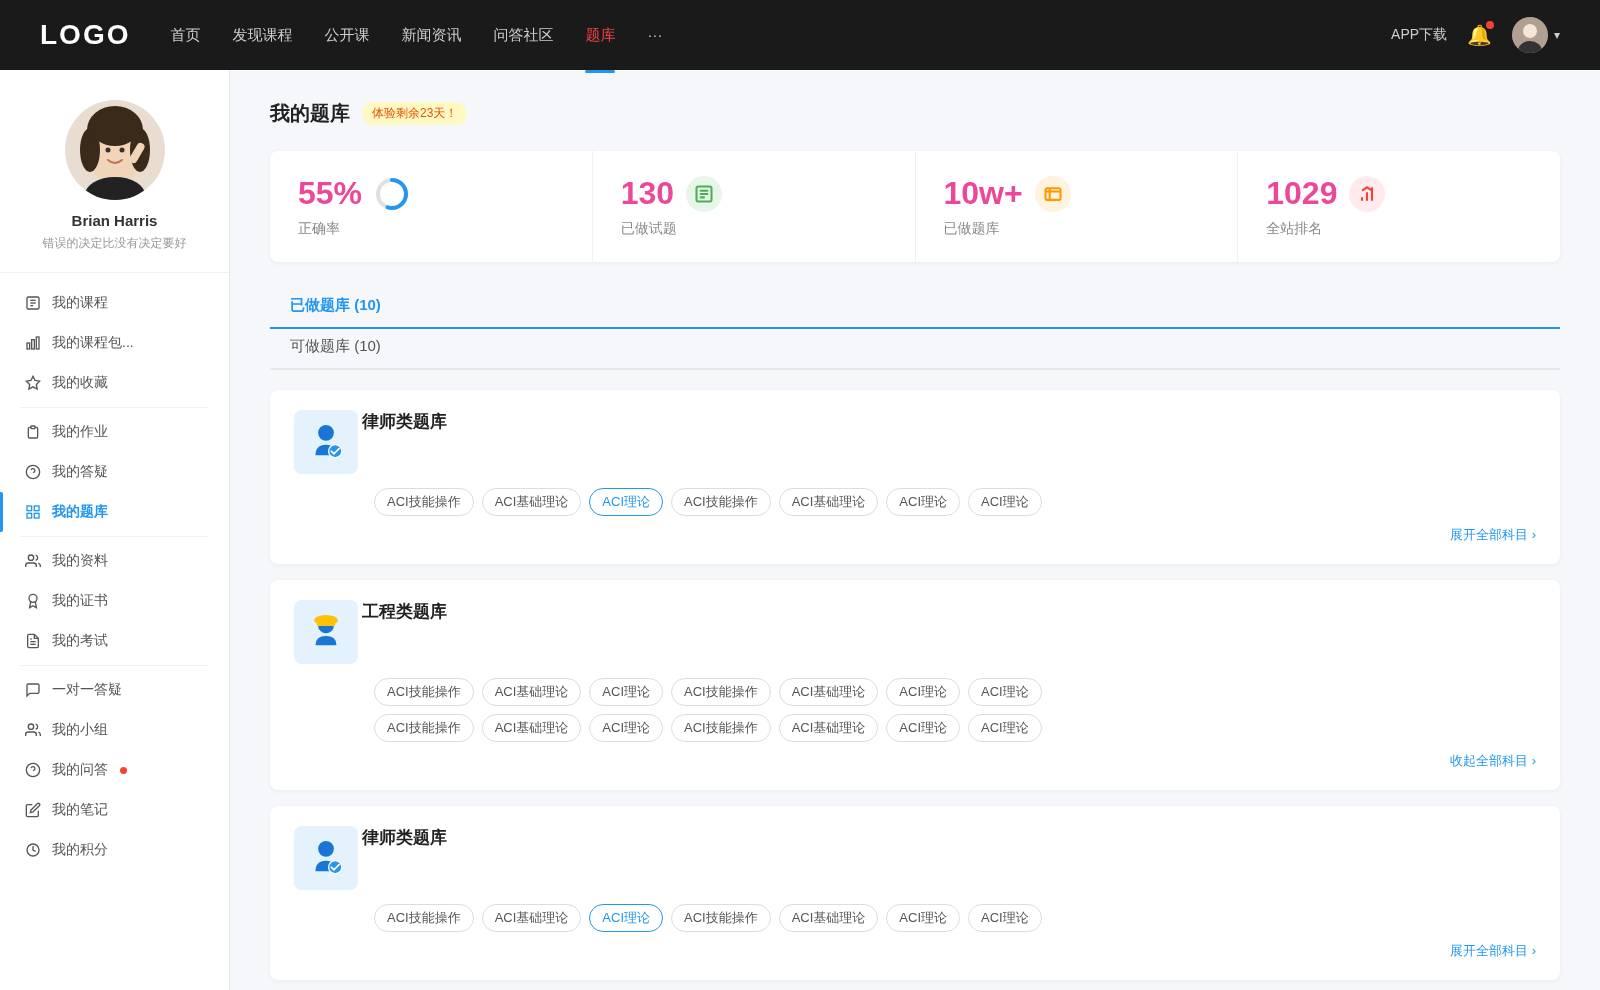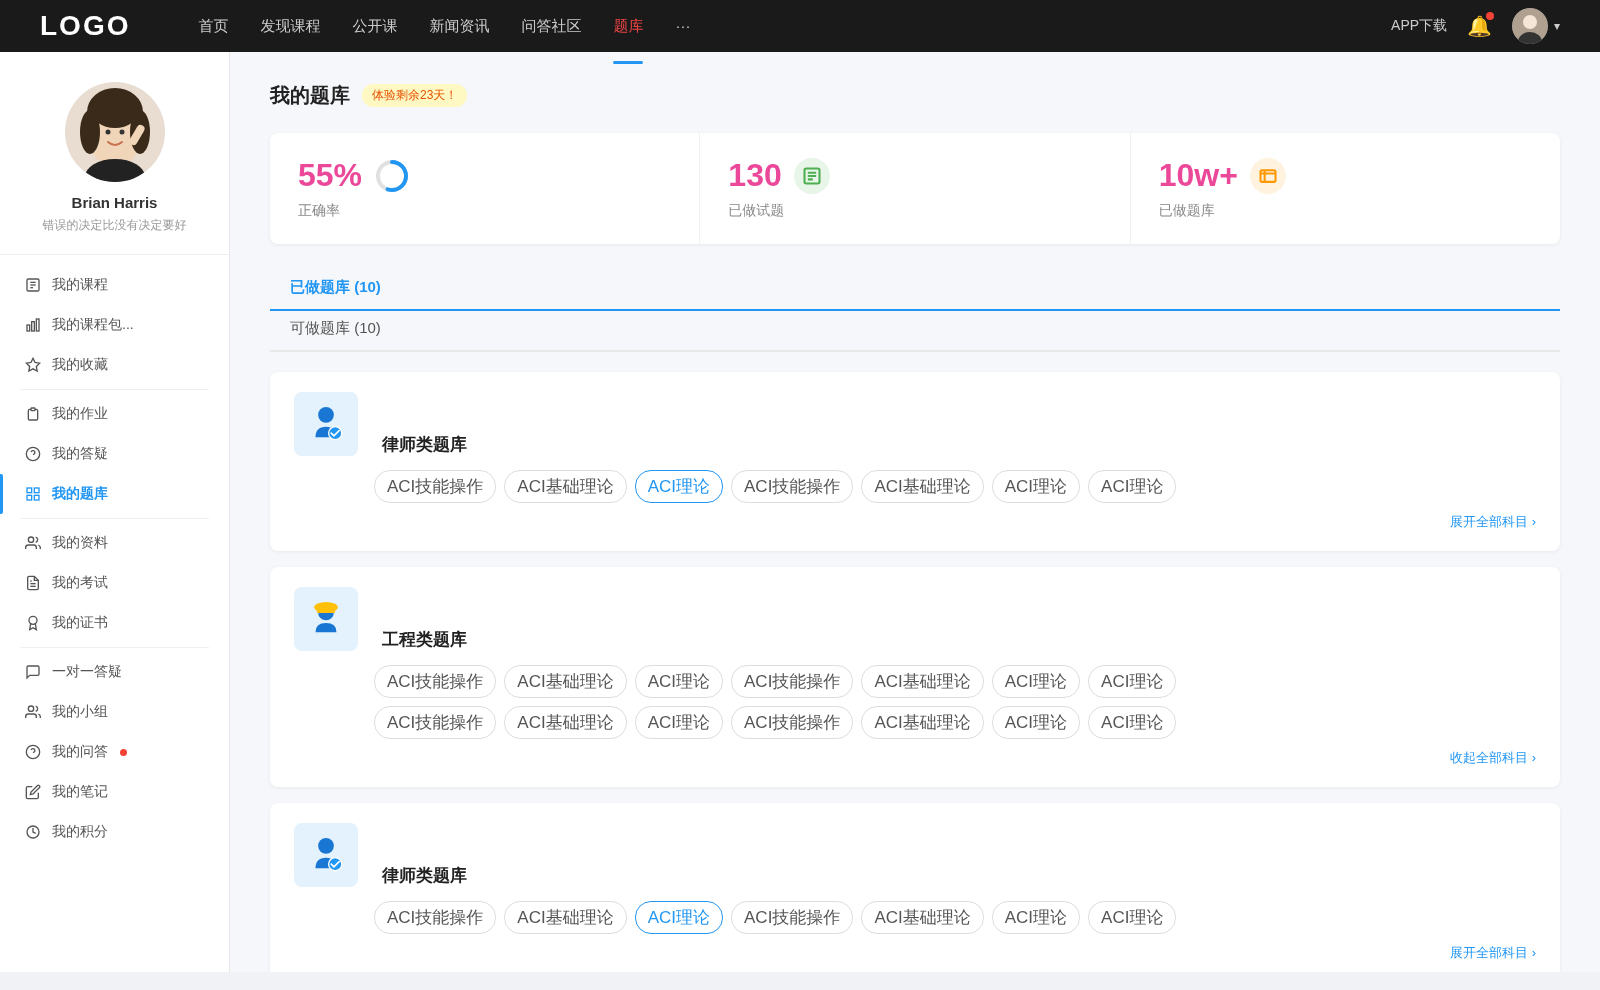--- a/index.html
+++ b/index.html
@@ -1,25 +1,25 @@
 <!DOCTYPE html>
 <html><head>
   <meta charset="utf-8">
   <style>
     * { box-sizing: border-box; margin: 0; padding: 0; }
     body { font-family: -apple-system, BlinkMacSystemFont, "PingFang SC", "Microsoft YaHei", sans-serif; background: #f0f2f5; min-height: 990px; }
 
     
     .navbar {
       background: #1a1a1a;
-      height: 52px;
+      height: 70px;
       display: flex;
       align-items: center;
       padding: 0 40px;
-      gap: 48px;
+      gap: 20px;
       position: relative;
       z-index: 10;
     }
     .navbar-logo {
       color: white;
       font-size: 28px;
       font-weight: 900;
       letter-spacing: 2px;
       margin-right: 20px;
     }
@@ -295,22 +295,22 @@
     
     .qbank-card {
       background: white;
       border-radius: 8px;
       margin-bottom: 16px;
       padding: 20px 24px;
       box-shadow: 0 1px 4px rgba(0,0,0,0.06);
     }
     .qbank-header {
       display: flex;
-      align-items: flex-end;
-      gap: 24px;
+      align-items: flex-start;
+      gap: 4px;
       margin-bottom: 14px;
     }
     .qbank-icon {
       width: 64px;
       height: 64px;
       border-radius: 8px;
       background: #E3F2FD;
       display: flex;
       align-items: center;
       justify-content: center;
@@ -320,21 +320,21 @@
       font-weight: 600;
       color: #222;
     }
     .qbank-tags {
       display: flex;
       flex-wrap: wrap;
       gap: 8px;
       margin-left: 80px;
     }
     .qbank-tag {
-      font-size: 17px;
+      font-size: 13px;
       padding: 4px 12px;
       border-radius: 16px;
       border: 1px solid #ddd;
       color: #555;
       cursor: pointer;
       background: white;
     }
     .qbank-tag.selected {
       border-color: #2196F3;
       color: #2196F3;
@@ -497,37 +497,37 @@
               <circle cx="9" cy="7" r="4"></circle>
               <path d="M23 21v-2a4 4 0 0 0-3-3.87"></path>
               <path d="M16 3.13a4 4 0 0 1 0 7.75"></path>
             </svg>
         </span>
         <span>我的资料</span>
       </div>
       <div class="sidebar-item">
         <span class="sidebar-icon">
           <svg width="16" height="16" viewBox="0 0 24 24" fill="none" stroke="currentColor" stroke-width="2">
+              <circle cx="12" cy="8" r="6"></circle>
+              <path d="M15.477 12.89L17 22l-5-3-5 3 1.523-9.11"></path>
+            </svg>
+        </span>
+        <span>我的证书</span>
+      </div>
+      <div class="sidebar-item">
+        <span class="sidebar-icon">
+          <svg width="16" height="16" viewBox="0 0 24 24" fill="none" stroke="currentColor" stroke-width="2">
               <path d="M14 2H6a2 2 0 0 0-2 2v16a2 2 0 0 0 2 2h12a2 2 0 0 0 2-2V8z"></path>
               <polyline points="14 2 14 8 20 8"></polyline>
               <line x1="16" y1="13" x2="8" y2="13"></line>
               <line x1="16" y1="17" x2="8" y2="17"></line>
               <polyline points="10 9 9 9 8 9"></polyline>
             </svg>
         </span>
         <span>我的考试</span>
-      </div>
-      <div class="sidebar-item">
-        <span class="sidebar-icon">
-          <svg width="16" height="16" viewBox="0 0 24 24" fill="none" stroke="currentColor" stroke-width="2">
-              <circle cx="12" cy="8" r="6"></circle>
-              <path d="M15.477 12.89L17 22l-5-3-5 3 1.523-9.11"></path>
-            </svg>
-        </span>
-        <span>我的证书</span>
       </div>
       <div class="sidebar-divider"></div>
       <div class="sidebar-item">
         <span class="sidebar-icon">
           <svg width="16" height="16" viewBox="0 0 24 24" fill="none" stroke="currentColor" stroke-width="2">
               <path d="M21 15a2 2 0 0 1-2 2H7l-4 4V5a2 2 0 0 1 2-2h14a2 2 0 0 1 2 2z"></path>
             </svg>
         </span>
         <span>一对一答疑</span>
       </div>
@@ -618,20 +618,34 @@
             <svg width="20" height="20" viewBox="0 0 24 24" fill="none" stroke="#FF9800" stroke-width="2.5">
               <rect x="3" y="5" width="18" height="14" rx="2"></rect>
               <line x1="3" y1="9" x2="21" y2="9"></line>
               <line x1="8" y1="5" x2="8" y2="19"></line>
             </svg>
           </div>
         </div>
         <span class="stat-label">已做题库</span>
       </div>
 
+      <div class="stat-item">
+        <div class="stat-top">
+          <span class="stat-value">1029</span>
+          <div class="stat-icon-circle stat-icon-red">
+            <svg width="20" height="20" viewBox="0 0 24 24" fill="none" stroke="#f44336" stroke-width="2.5">
+              <line x1="12" y1="20" x2="12" y2="10"></line>
+              <line x1="18" y1="20" x2="18" y2="4"></line>
+              <line x1="6" y1="20" x2="6" y2="16"></line>
+              <polyline points="6 8 12 4 18 8" fill="none"></polyline>
+            </svg>
+          </div>
+        </div>
+        <span class="stat-label">全站排名</span>
+      </div>
     </div>
 
     <div class="tabs-row">
       <div class="tab-item active">已做题库 (10)</div>
       <div class="tab-item">可做题库 (10)</div>
     </div>
 
     <div class="qbank-card">
       <div class="qbank-header">
         <div class="qbank-icon">

